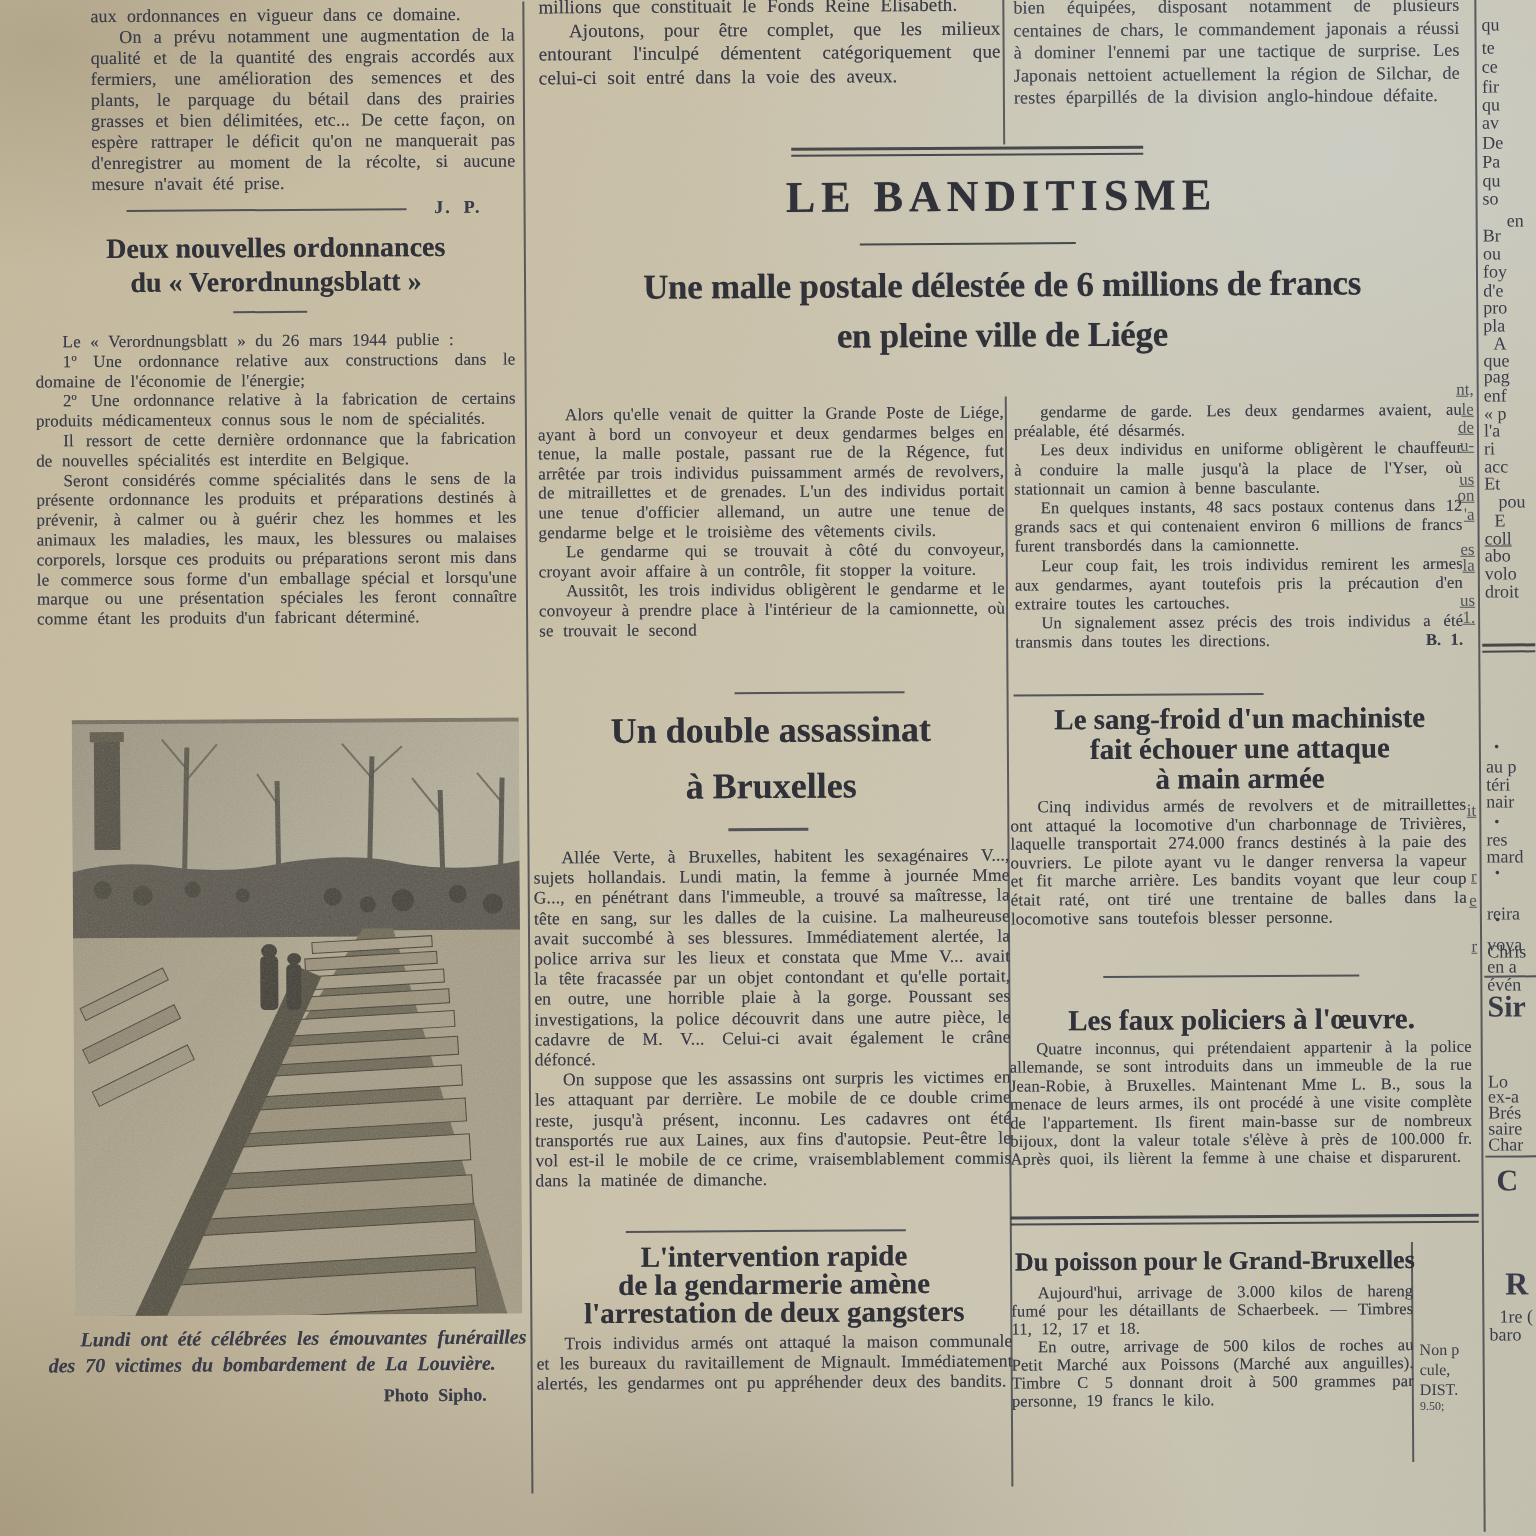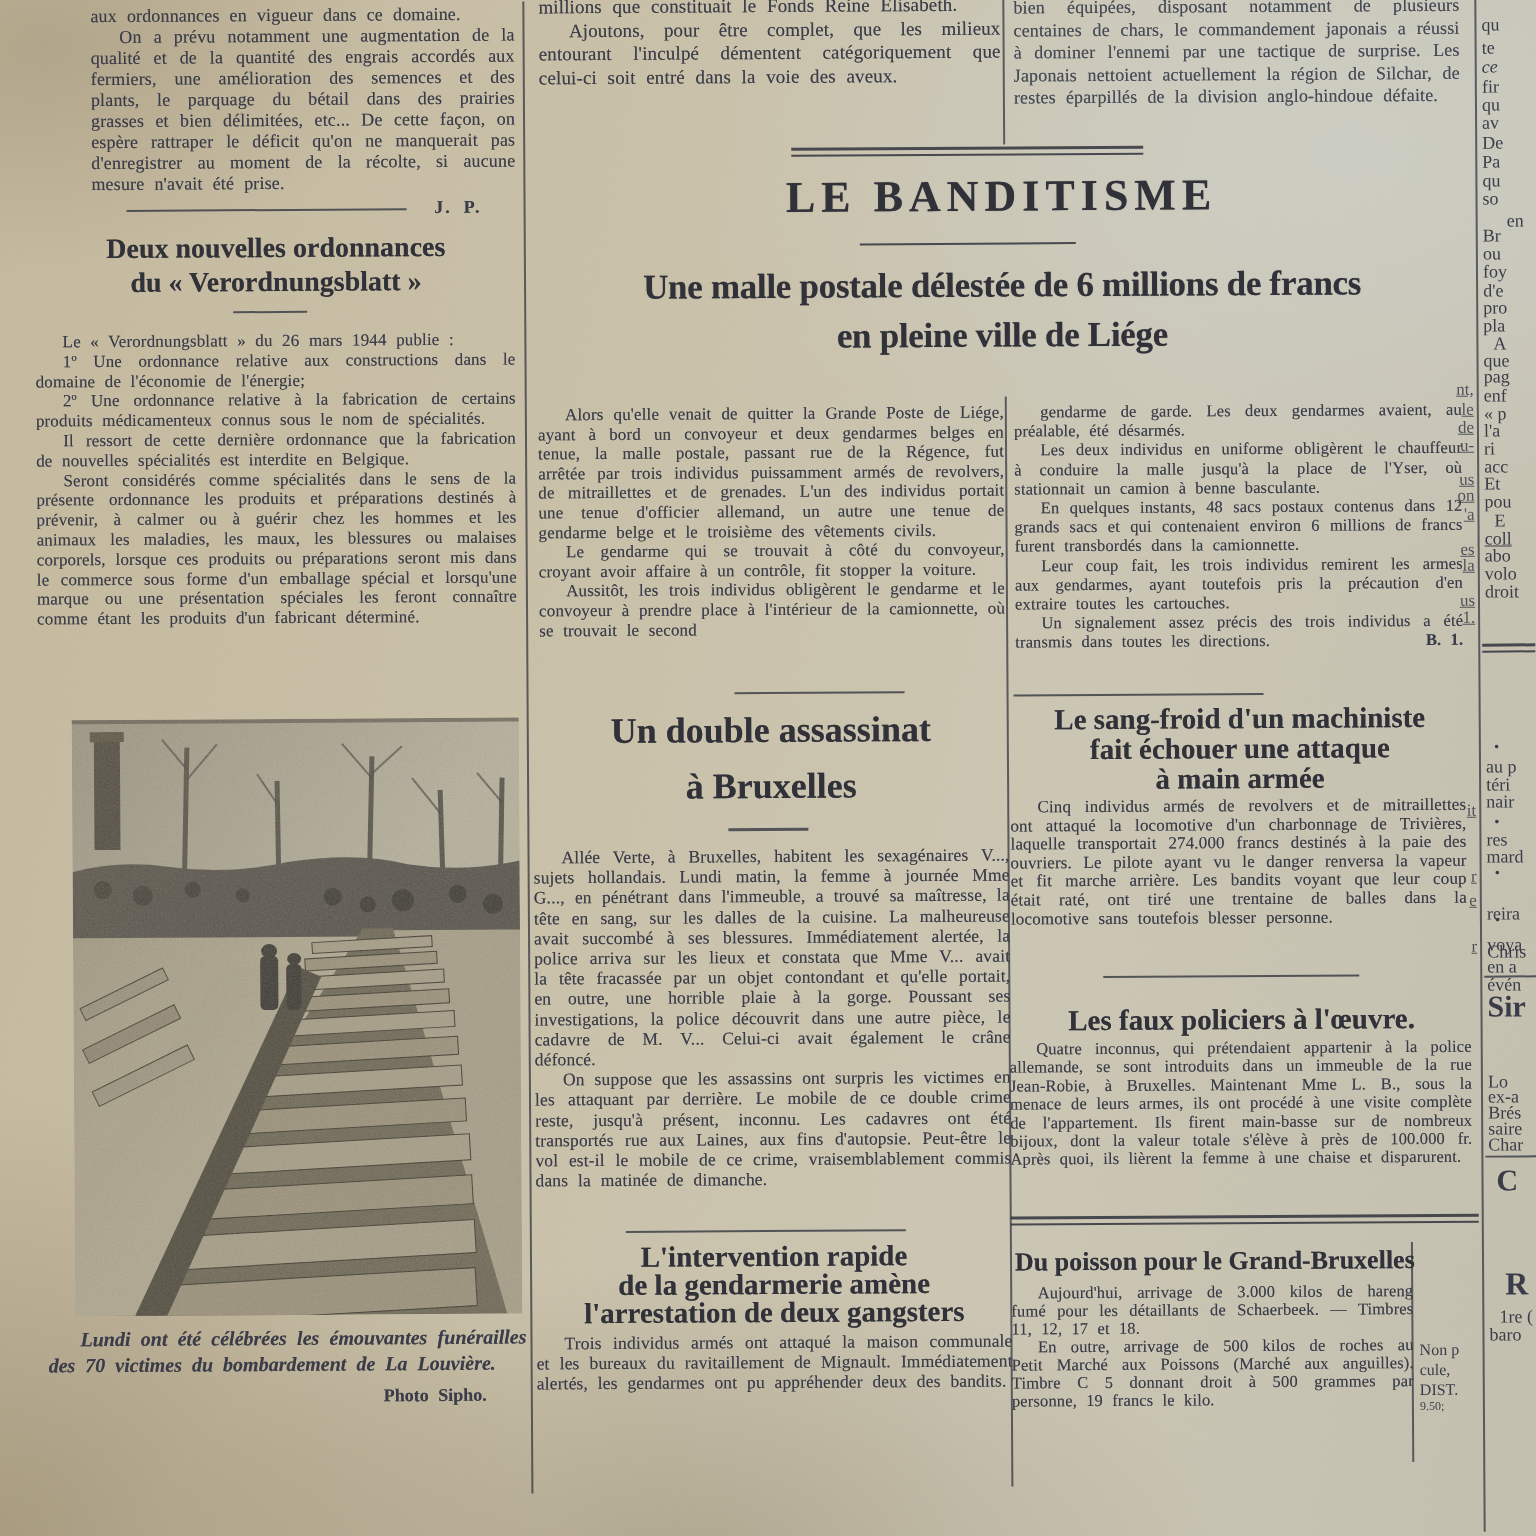--- a/index.html
+++ b/index.html
@@ -242,21 +242,21 @@
 
     <div class="abs sec-title" style="left:1012px;top:1250px;width:400px;font-size:26px;line-height:28px;text-align:left;">Du poisson pour le Grand-Bruxelles</div>
     <div class="abs body soft clip" style="left:1008px;top:1286px;width:402px;height:132px;font-size:16.5px;line-height:18px;">
         <p class="ind">Aujourd'hui, arrivage de 3.000 kilos de hareng fumé pour les détaillants de Schaerbeek. — Timbres 11, 12, 17 et 18.</p>
         <p class="ind">En outre, arrivage de 500 kilos de roches au Petit Marché aux Poissons (Marché aux anguilles). Timbre C 5 donnant droit à 500 grammes par personne, 19 francs le kilo.</p>
       </div>
 
     <div class="abs" style="left:1482px;top:0;width:54px;height:1536px">
         <span class="frag-item" style="top: 20px;">qu</span>
         <span class="frag-item" style="top: 43px;">te</span>
-        <span class="frag-item" style="top: 62px; font-style: italic;">ce</span>
+        <span class="frag-item" style="top: 62px;">ce</span>
         <span class="frag-item" style="top: 82px;">fir</span>
         <span class="frag-item" style="top: 100px;">qu</span>
         <span class="frag-item" style="top: 118px;">av</span>
         <span class="frag-item" style="top: 138px;">De</span>
         <span class="frag-item" style="top: 157px;">Pa</span>
         <span class="frag-item" style="top: 176px;">qu</span>
         <span class="frag-item" style="top: 194px;">so</span>
         <span class="frag-item" style="top: 216px; margin-left: 24px;">en</span>
         <span class="frag-item" style="top: 231px;">Br</span>
         <span class="frag-item" style="top: 249px;">ou</span>
@@ -266,21 +266,21 @@
         <span class="frag-item" style="top: 321px;">pla</span>
         <span class="frag-item" style="top: 339px; left: 14px;">A</span>
         <span class="frag-item" style="top: 356px;">que</span>
         <span class="frag-item" style="top: 372px;">pag</span>
         <span class="frag-item" style="top: 391px;">enf</span>
         <span class="frag-item" style="top: 409px;">« p</span>
         <span class="frag-item" style="top: 426px;">l'a</span>
         <span class="frag-item" style="top: 444px;">ri</span>
         <span class="frag-item" style="top: 462px;">acc</span>
         <span class="frag-item" style="top: 479px;">Et</span>
-        <span class="frag-item" style="top: 497px;">pou</span>
+        <span class="frag-item" style="top: 497px; margin-left: 14px;">pou</span>
         <span class="frag-item" style="top: 516px; left: 14px;">E</span>
         <span class="frag-item" style="top: 534px; text-decoration: underline;">coll</span>
         <span class="frag-item" style="top: 551px; text-align: center;">abo</span>
         <span class="frag-item" style="top: 569px;">volo</span>
         <span class="frag-item" style="top: 587px;">droit</span>
         <span class="frag-item" style="top: 744px; left: 12px; font-size: 15px;">•</span>
         <span class="frag-item" style="top: 762px;">au p</span>
         <span class="frag-item" style="top: 780px;">téri</span>
         <span class="frag-item" style="top: 797px;">nair</span>
         <span class="frag-item" style="top: 819px; left: 12px; font-size: 15px;">•</span>

